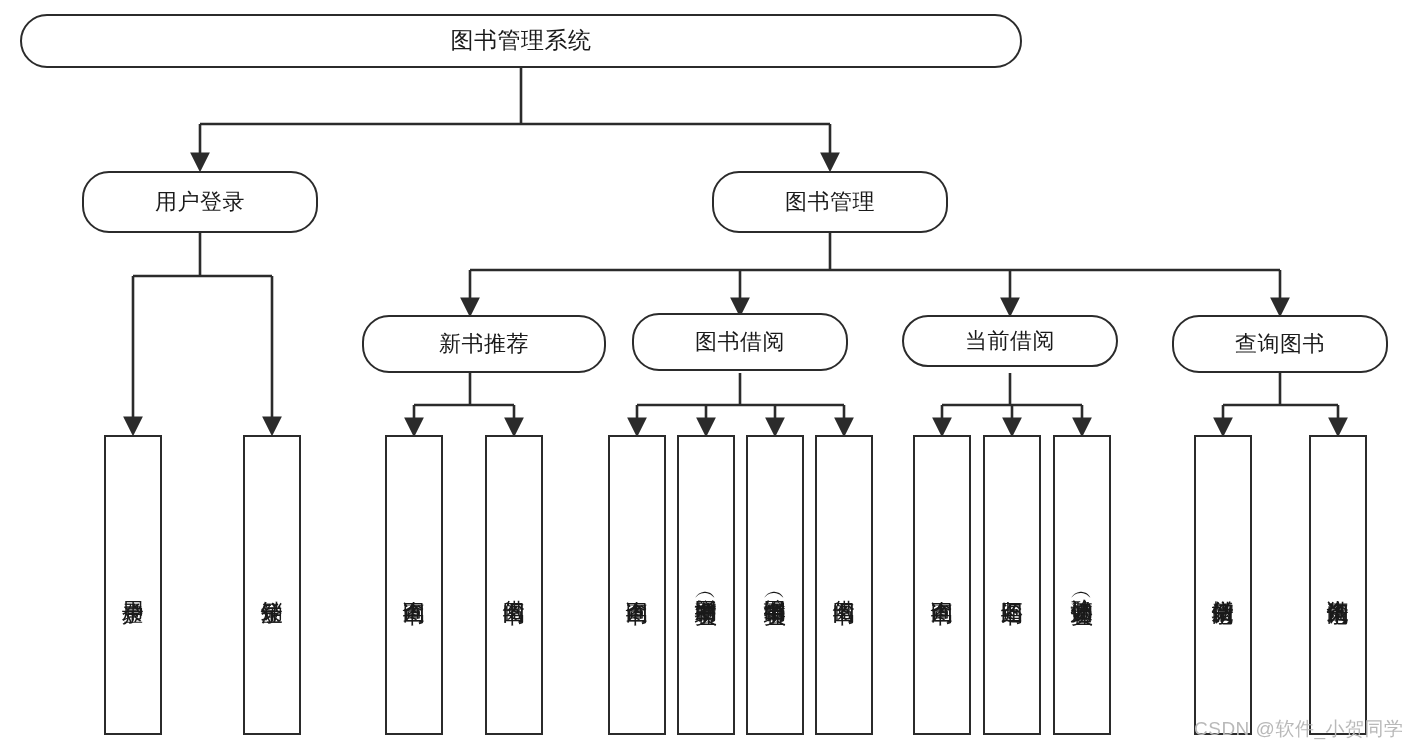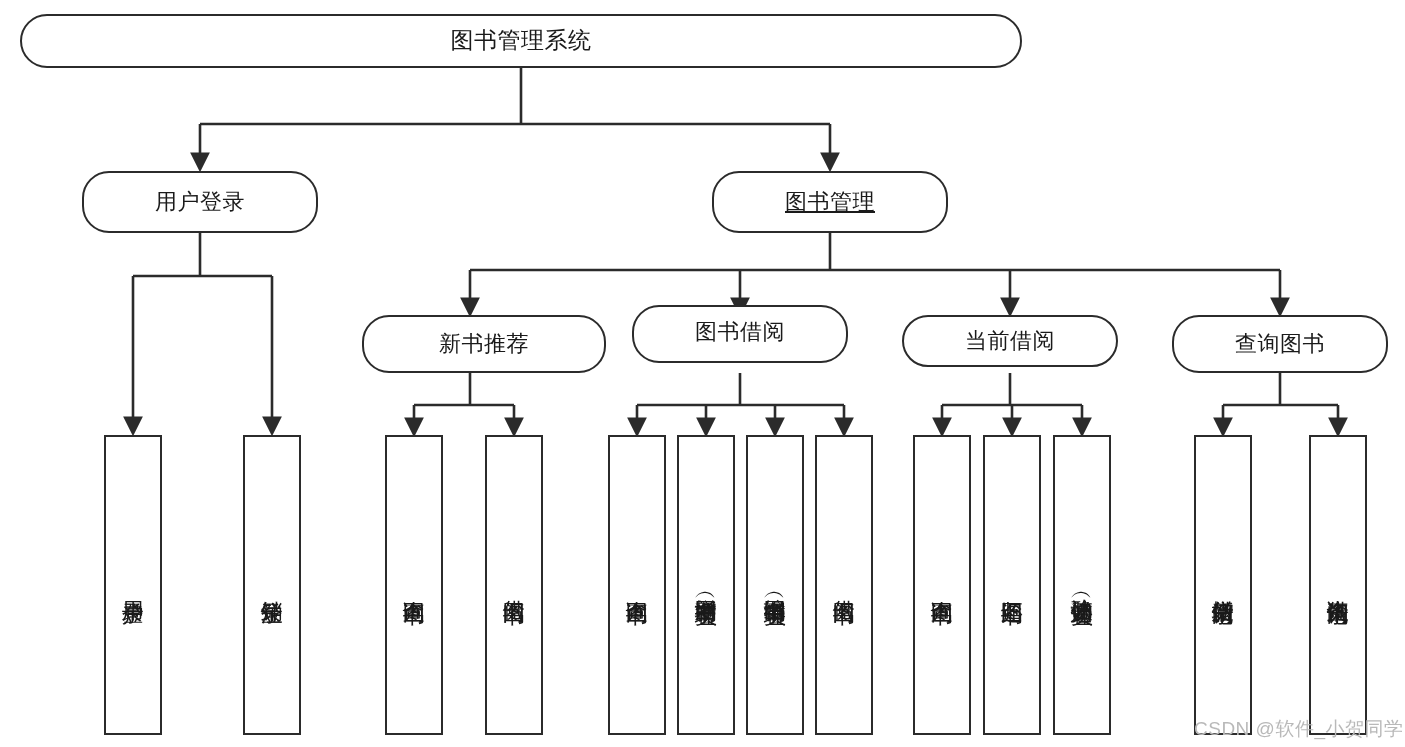--- a/index.html
+++ b/index.html
@@ -120,28 +120,28 @@
     </g>
   </svg>
 
   <div class="node node-h title-node" style="left:20px; top:14px; width:1002px; height:54px;">
     <span>图书管理系统</span>
   </div>
 
   <div class="node node-h" style="left:82px; top:171px; width:236px; height:62px;">
     <span>用户登录</span>
   </div>
-  <div class="node node-h" style="left:712px; top:171px; width:236px; height:62px;text-decoration:underline;">
+  <div class="node node-h" style="left:712px; top:171px; width:236px; height:62px;">
     <span>图书管理</span>
   </div>
 
   <div class="node node-h" style="left:362px; top:315px; width:244px; height:58px;">
     <span>新书推荐</span>
   </div>
-  <div class="node node-h" style="left:632px; top:305px; width:216px; height:58px;font-family:Liberation Mono, monospace;">
+  <div class="node node-h" style="left:632px; top:313px; width:216px; height:58px;">
     <span>图书借阅</span>
   </div>
   <div class="node node-h" style="left:902px; top:315px; width:216px; height:52px;">
     <span>当前借阅</span>
   </div>
   <div class="node node-h" style="left:1172px; top:315px; width:216px; height:58px;">
     <span>查询图书</span>
   </div>
 
   <div class="node node-v" style="left:104px; top:435px; width:58px; height:300px;">

